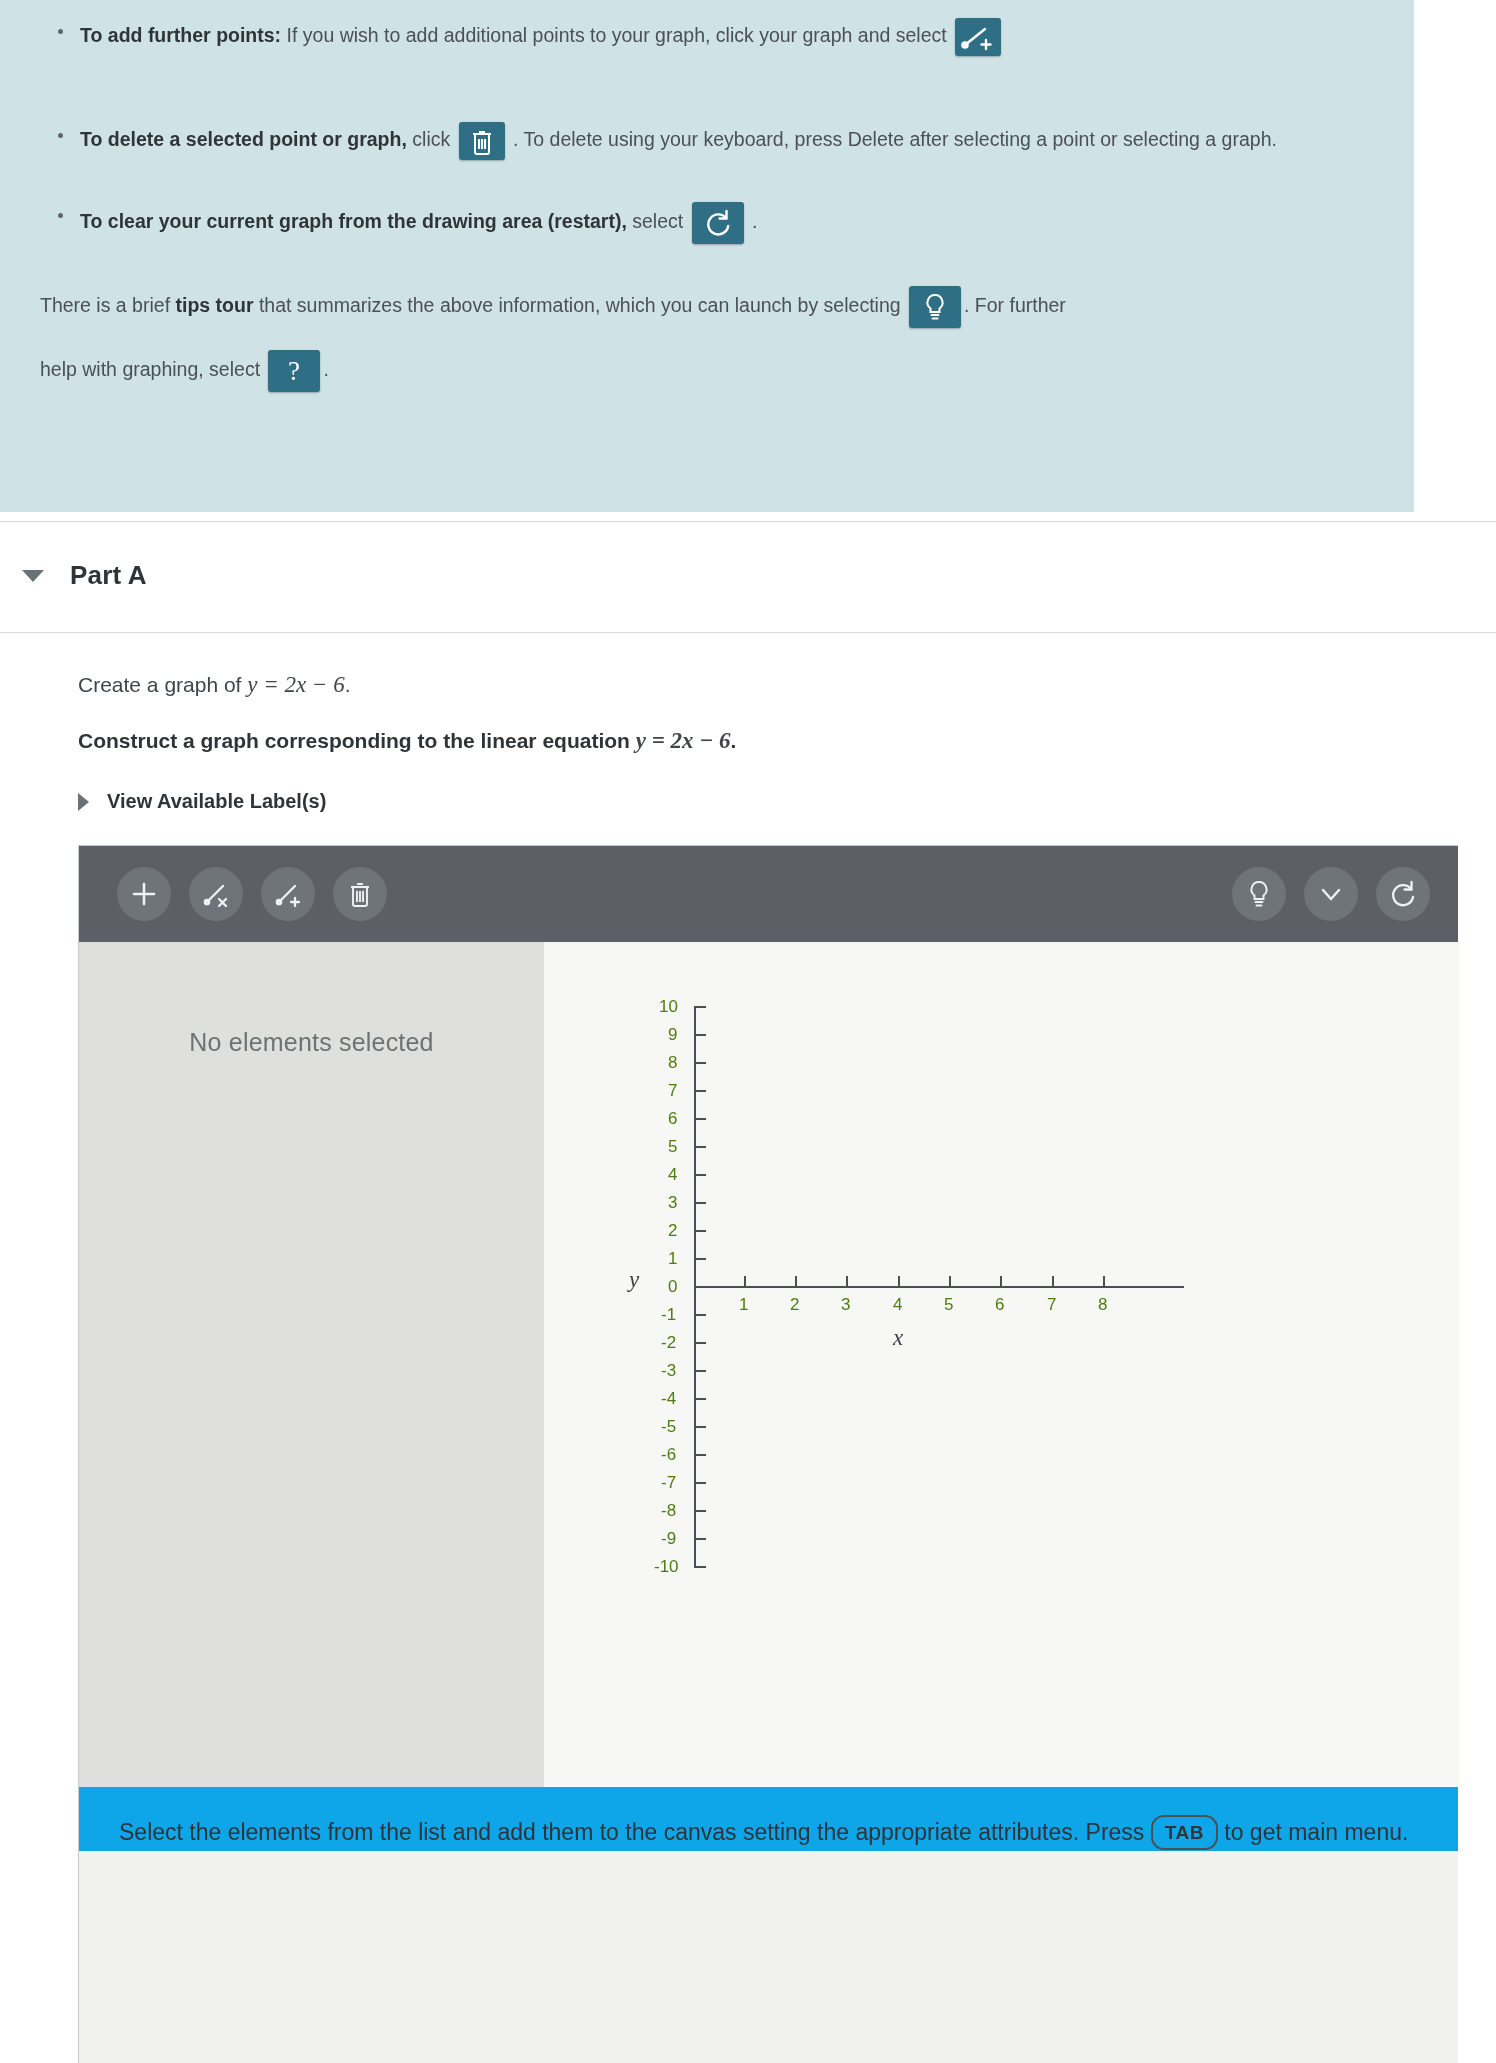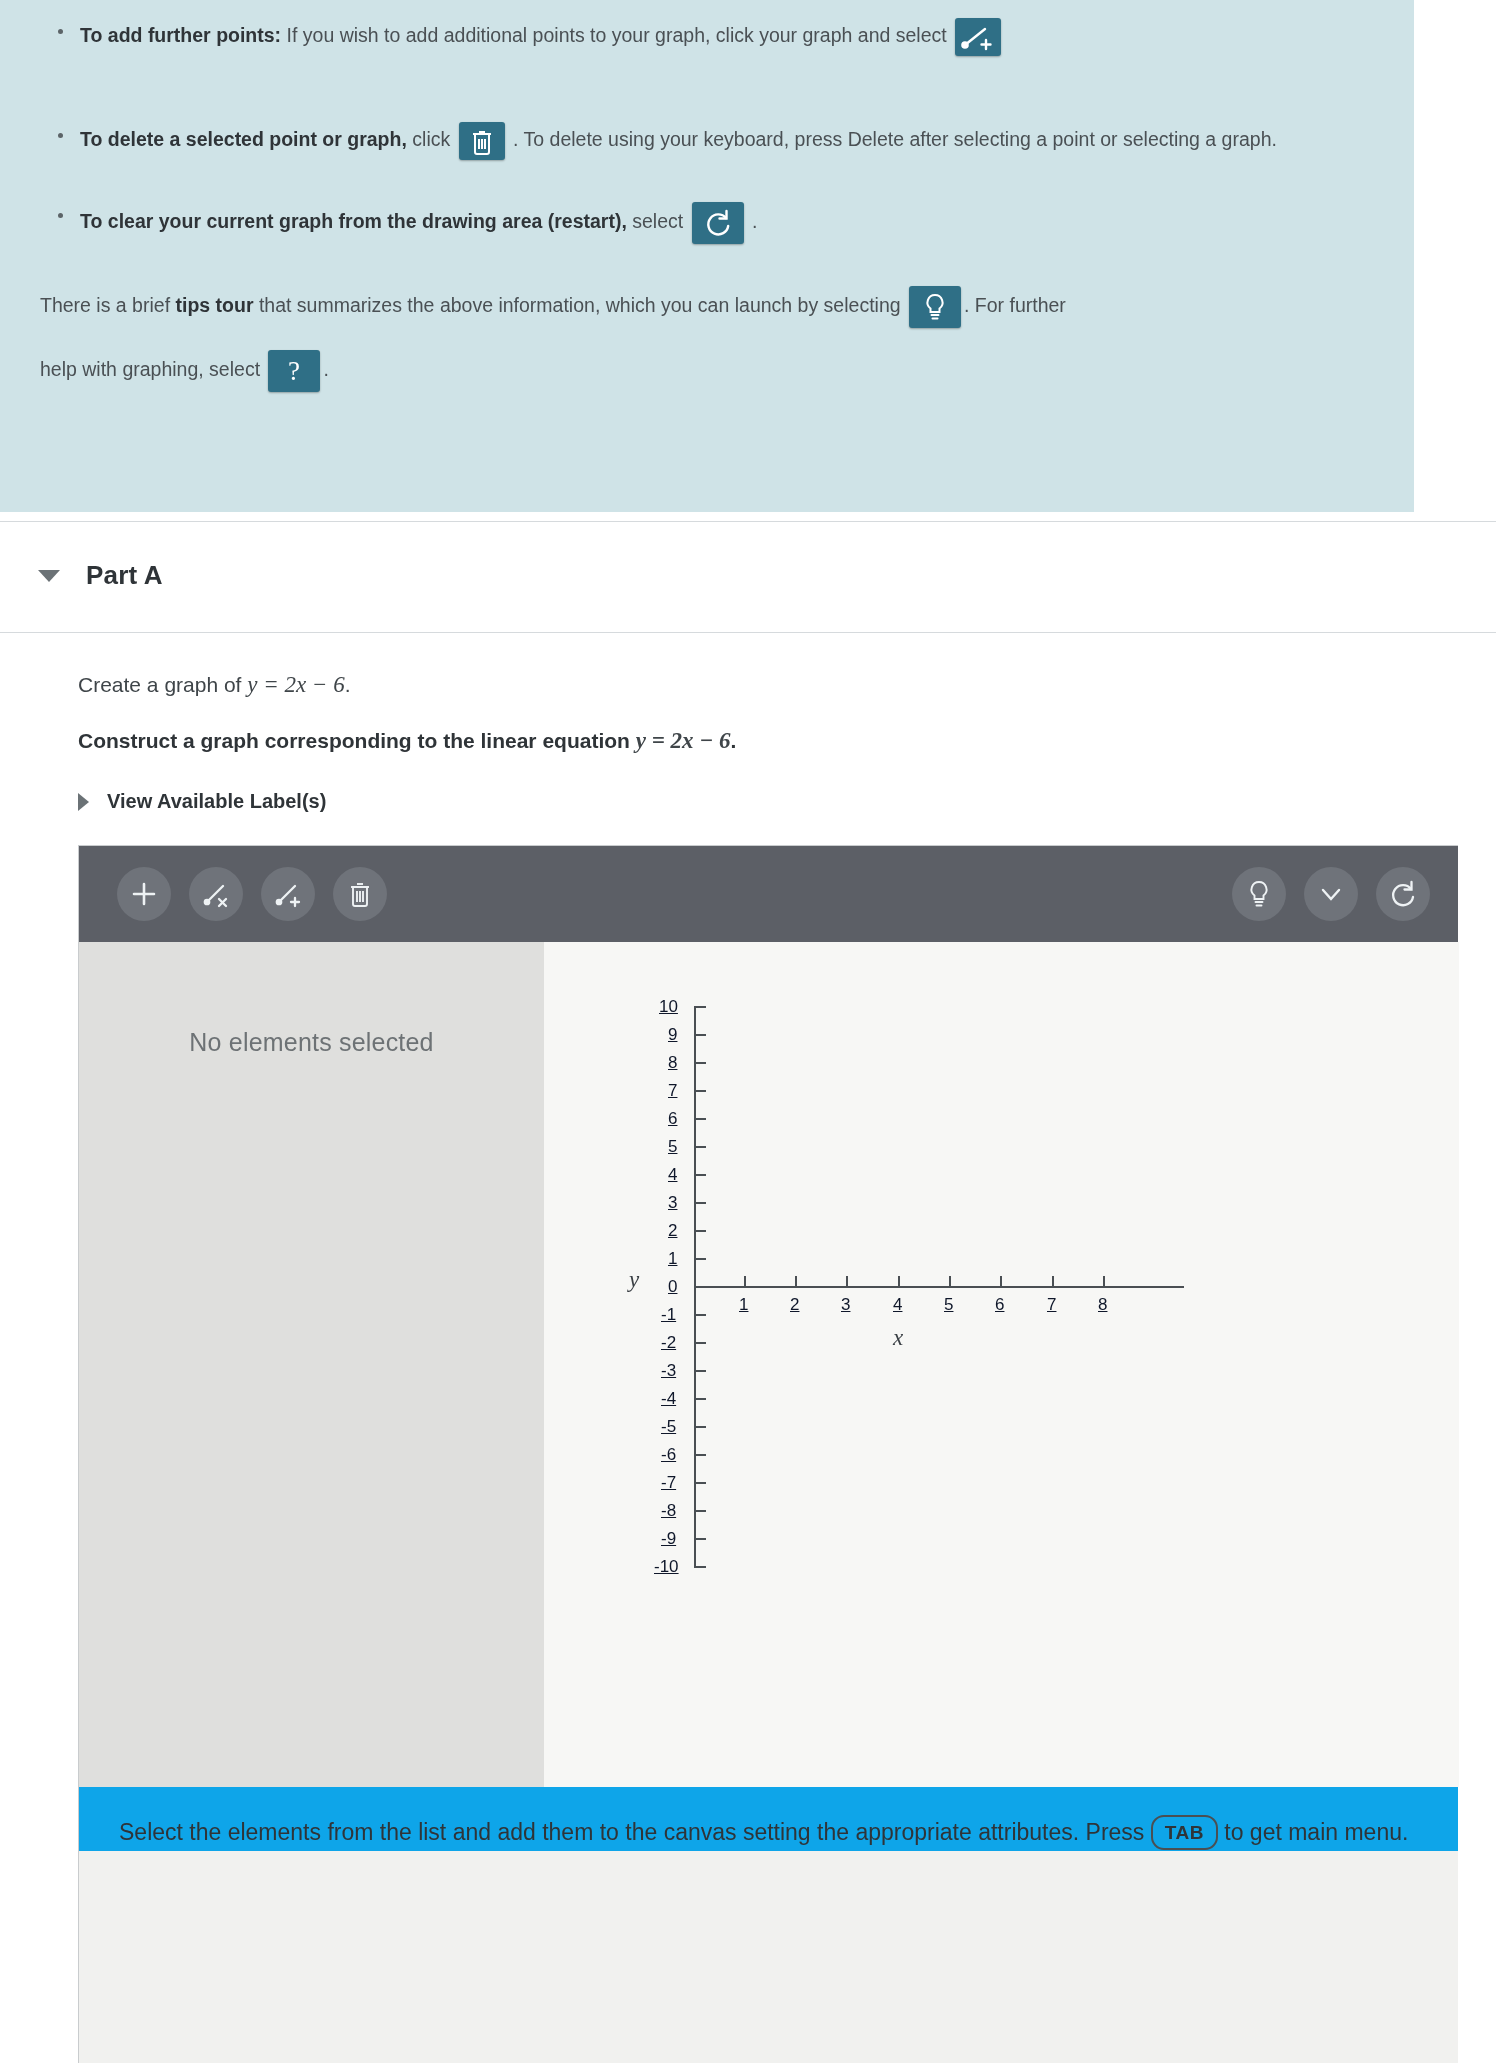--- a/index.html
+++ b/index.html
@@ -83,21 +83,21 @@
   }
 
   
   .partA-head {
     position: absolute;
     left: 0; top: 560px;
     width: 100%;
     display: flex;
     align-items: center;
     gap: 26px;
-    padding-left: 38px;
+    padding-left: 22px;
     box-sizing: border-box;
   }
   .tri-down {
     width: 0; height: 0;
     border-left: 11px solid transparent;
     border-right: 11px solid transparent;
     border-top: 12px solid #6b7276;
   }
   .partA-title {
     font-size: 26px;
@@ -200,23 +200,22 @@
   
   .graph-wrap {
     position: absolute;
     left: 465px; top: 96px;
     width: 915px;
     height: 845px;
   }
   .ytick, .xtick {
     position: absolute;
     font-size: 17px;
-    color: #0f172a;
+    color: #4d7c0f;
     font-family: "Liberation Sans", sans-serif;
-    text-decoration: underline;
   }
   .axis-letter {
     position: absolute;
     font-family: "Liberation Serif", serif;
     font-style: italic;
     font-size: 23px;
     color: #3a3f44;
   }
   .axis-line { position: absolute; background: #4a4f53; }
 

